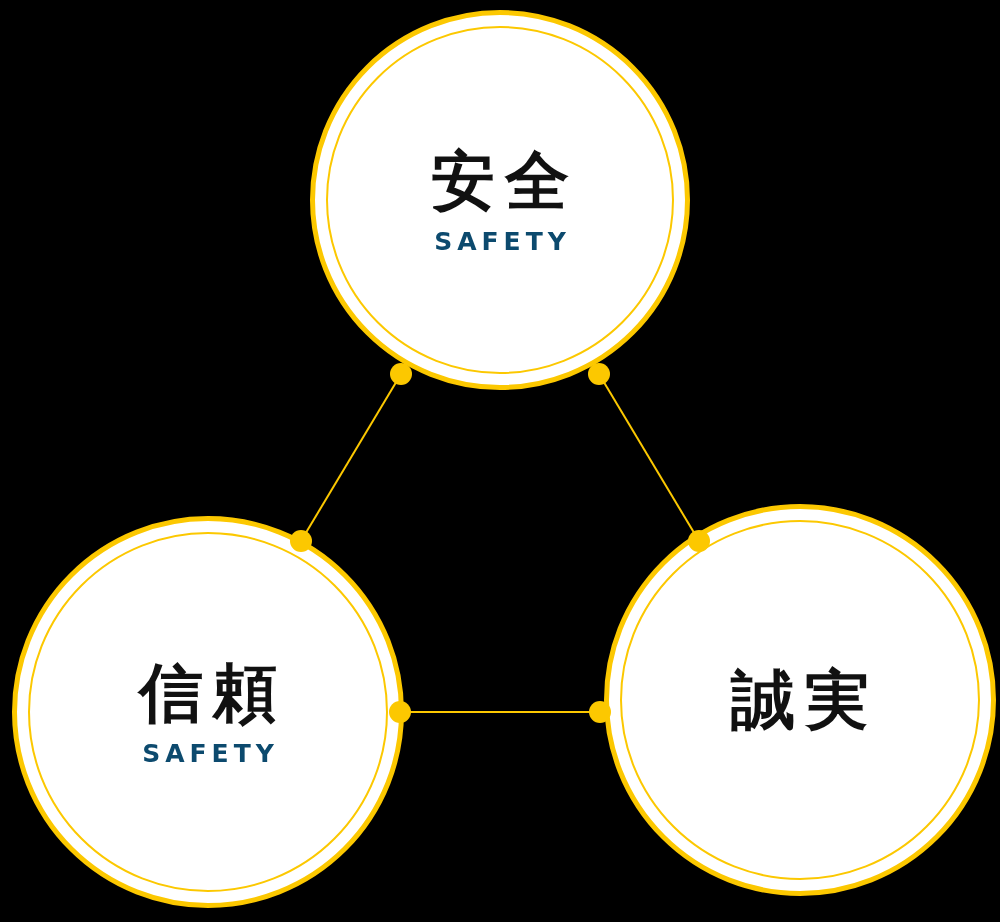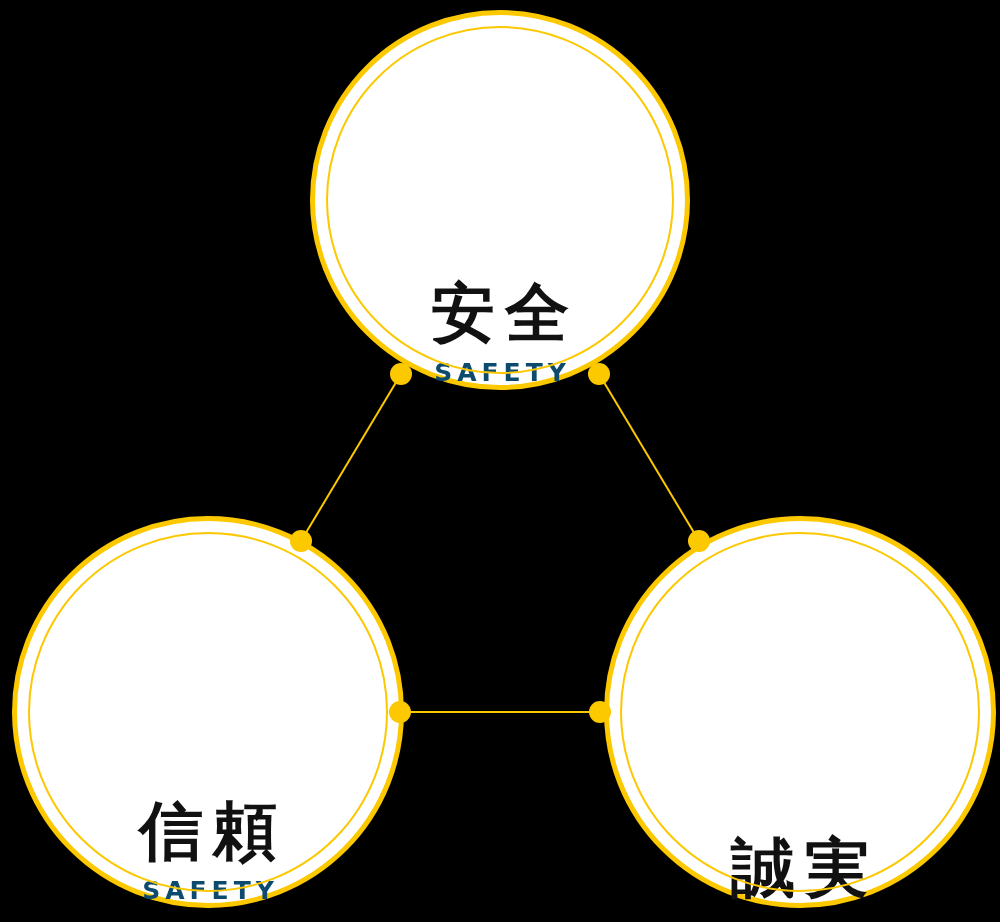--- a/index.html
+++ b/index.html
@@ -30,21 +30,21 @@
   
   .value-circle {
     position: absolute;
     box-sizing: border-box;
     background: #ffffff;
     border: 5px solid #fcc800;
     border-radius: 50%;
     display: flex;
     flex-direction: column;
     align-items: center;
-    justify-content: flex-end;
+    justify-content: center;
     z-index: 2;
     text-align: center;
   }
   .value-circle::before {
     content: "";
     position: absolute;
     inset: 11px;
     border: 2px solid #fcc800;
     border-radius: 50%;
     pointer-events: none;
@@ -56,21 +56,21 @@
     height: 380px;
   }
   .circle-left {
     left: 12px;
     top: 516px;
     width: 392px;
     height: 392px;
   }
   .circle-right {
     left: 604px;
-    top: 516px;
+    top: 504px;
     width: 392px;
     height: 392px;
   }
 
   .kanji {
     font-size: 64px;
     font-weight: 800;
     color: #111111;
     letter-spacing: 10px;
     text-indent: 10px;

